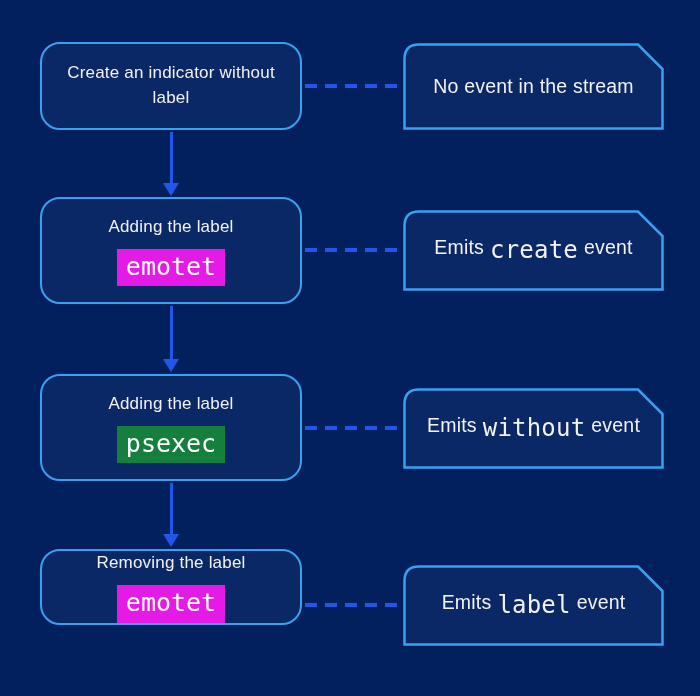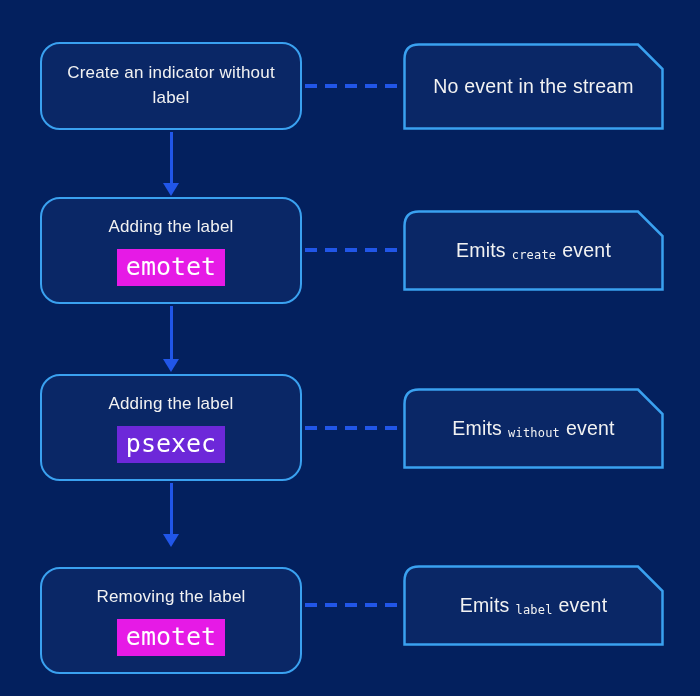--- a/index.html
+++ b/index.html
@@ -59,33 +59,33 @@
     width: 100%;
     height: 100%;
     display: block;
   }
   .event-text {
     position: absolute;
     inset: 0;
     display: flex;
     flex-wrap: wrap;
     align-content: center;
-    align-items: flex-end;
+    align-items: flex-start;
     justify-content: center;
     column-gap: 6px;
     padding: 4px 22px;
     color: var(--c-text, #f2f2f2);
     font-size: 19.5px;
     line-height: 1.4;
     text-align: center;
     letter-spacing: 0.2px;
   }
   .event-text .code {
     font-family: "DejaVu Sans Mono", monospace;
-    font-size: 12px;
+    font-size: 24px;
   }
 
   
   .flow-arrow {
     position: absolute;
     left: 163px;
     width: 16px;
     display: flex;
     flex-direction: column;
     align-items: center;
@@ -161,42 +161,42 @@
     </div>
   </div>
 
   <div class="flow-arrow" style="top:306px; height:66px;">
     <div class="vline"></div>
     <div class="head"></div>
   </div>
 
   <div class="step-box" style="top:374px; height:107px;">
     <div class="step-label">Adding the label</div>
-    <div class="chip" style="background-color: #6d28d9;">psexec</div>
+    <div class="chip" style="background-color: #15803d;">psexec</div>
   </div>
 
   <div class="connector" style="top:426px;"></div>
 
   <div class="event-box" style="top:388px; height:81px;">
     <svg class="notch-frame" viewBox="0 0 261 81">
         <path d="M 16 1.5 H 235 L 259.5 26 V 79.5 H 1.5 V 16 Q 1.5 1.5 16 1.5 Z" fill="#0a2766" stroke="#3aa1f0" stroke-width="2.5"></path>
       </svg>
     <div class="event-text">
       <span>Emits</span>
       <span class="code">without</span>
       <span>event</span>
     </div>
   </div>
 
   <div class="flow-arrow" style="top:483px; height:64px;">
     <div class="vline"></div>
     <div class="head"></div>
   </div>
 
-  <div class="step-box" style="top:567px; height:107px;">
+  <div class="step-box" style="top:549px; height:76px;">
     <div class="step-label">Removing the label</div>
     <div class="chip" style="background-color: rgb(230, 26, 230);">emotet</div>
   </div>
 
   <div class="connector" style="top:603px;"></div>
 
   <div class="event-box" style="top:565px; height:81px;">
     <svg class="notch-frame" viewBox="0 0 261 81">
         <path d="M 16 1.5 H 235 L 259.5 26 V 79.5 H 1.5 V 16 Q 1.5 1.5 16 1.5 Z" fill="#0a2766" stroke="#3aa1f0" stroke-width="2.5"></path>
       </svg>

